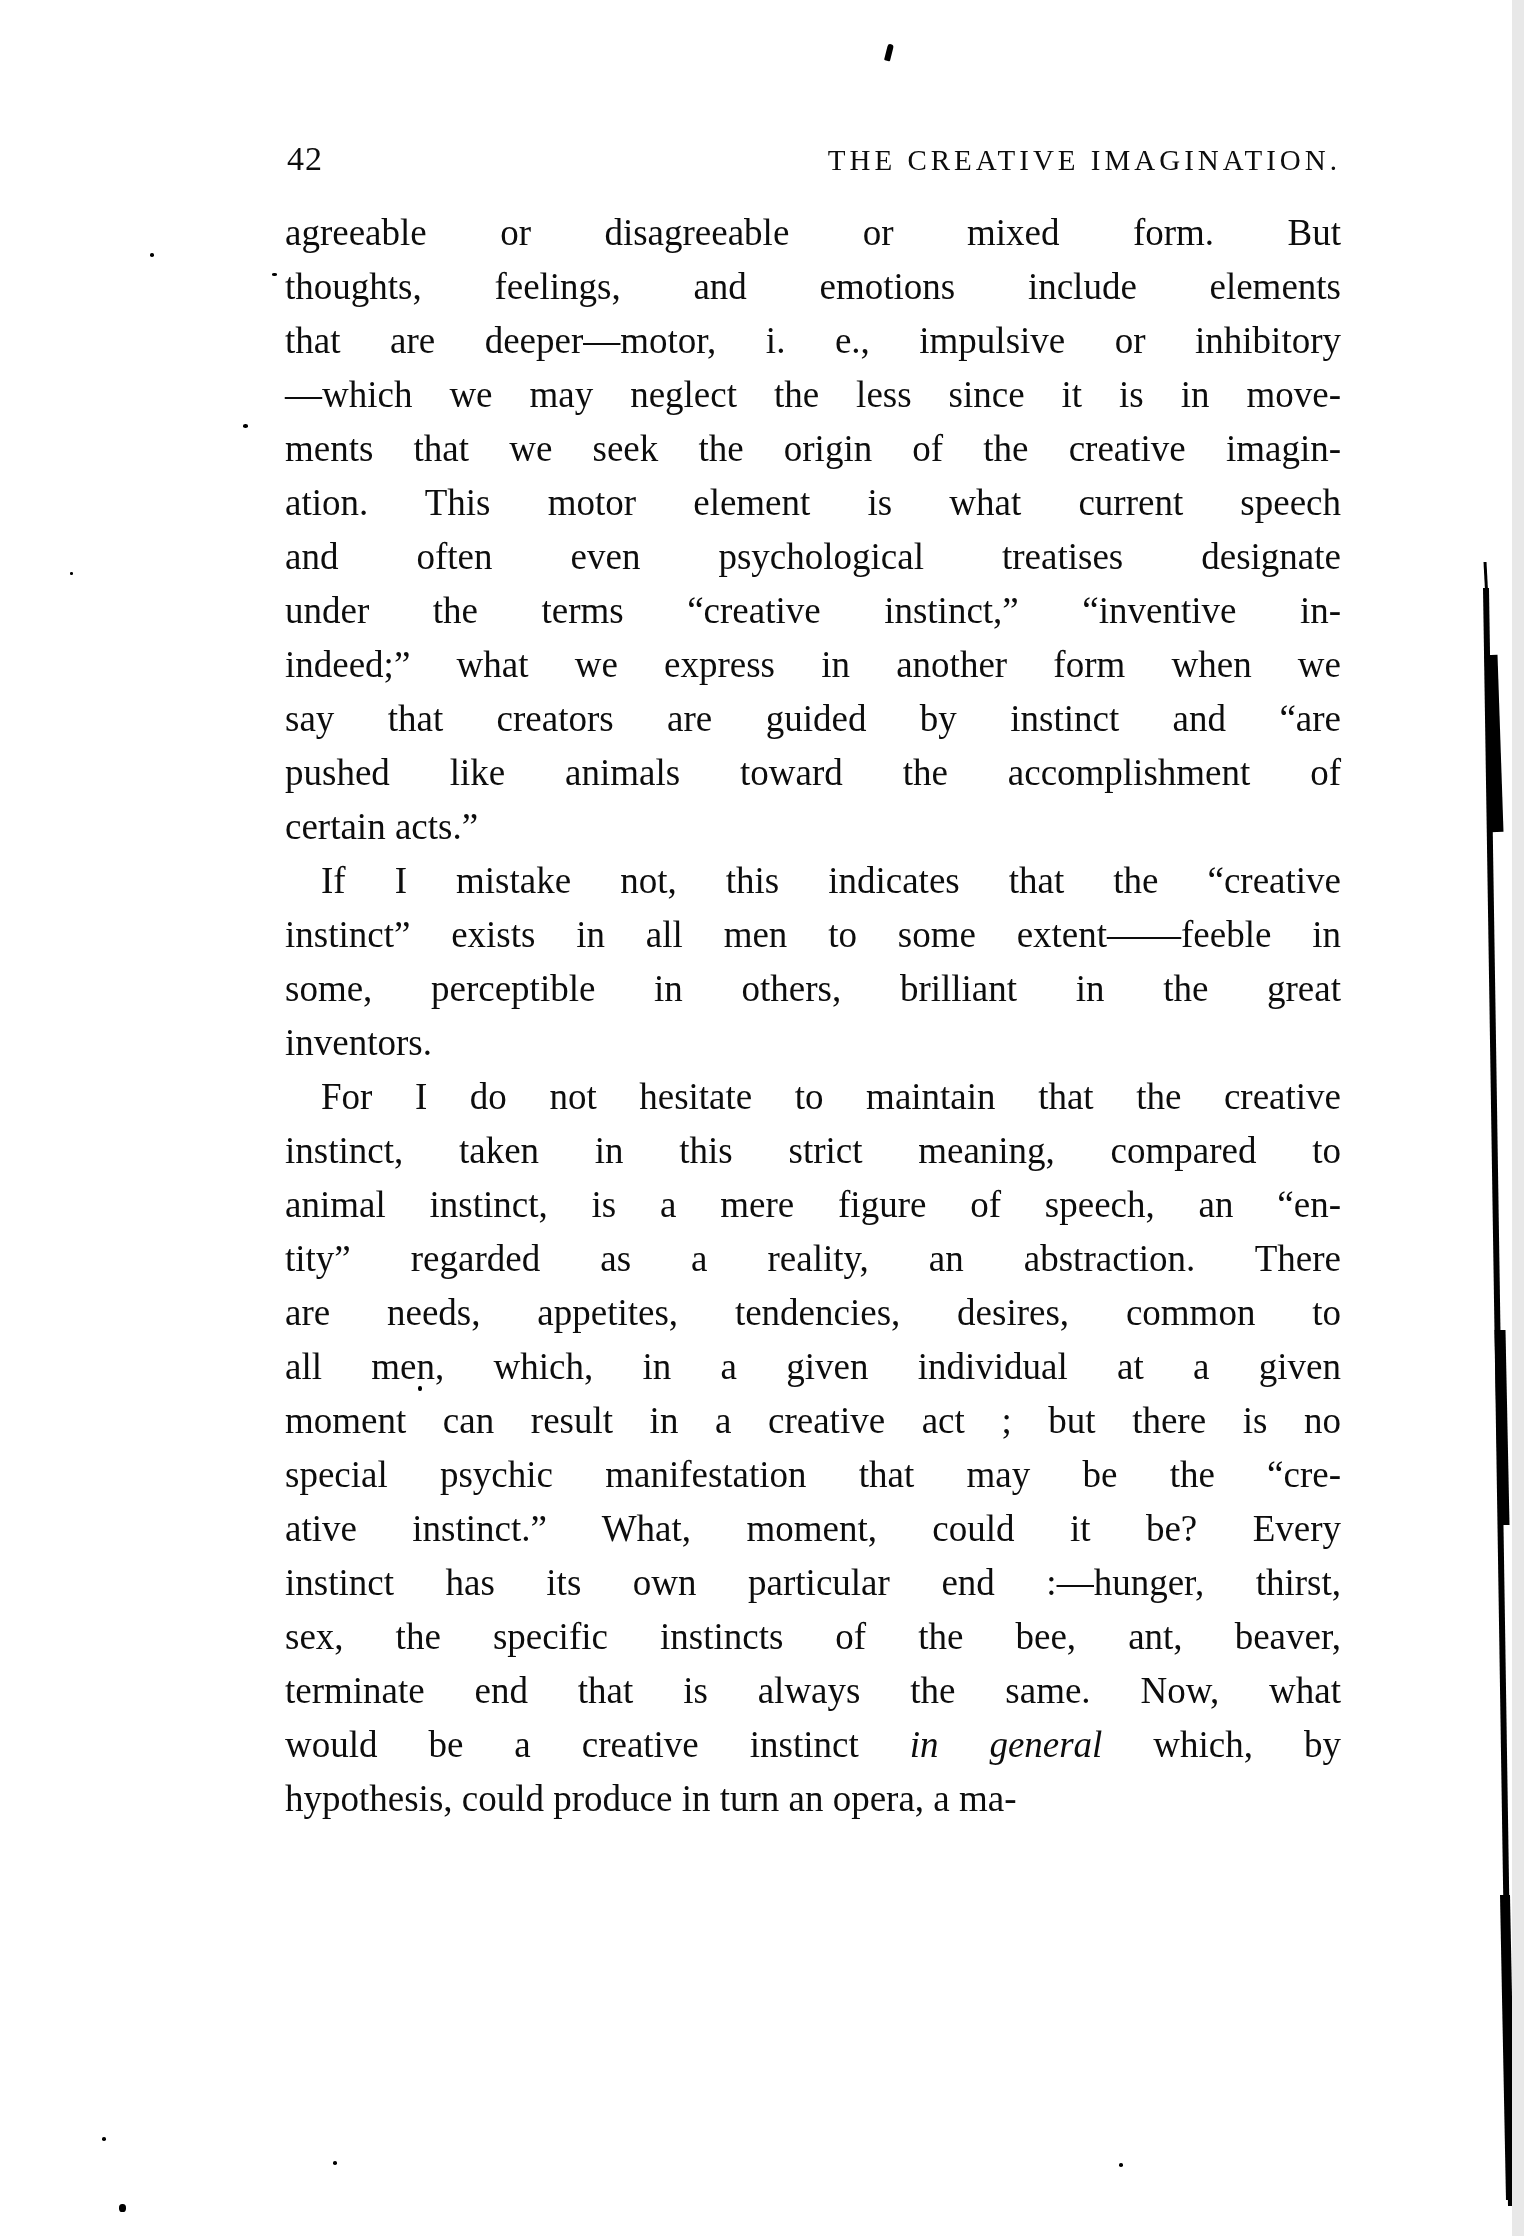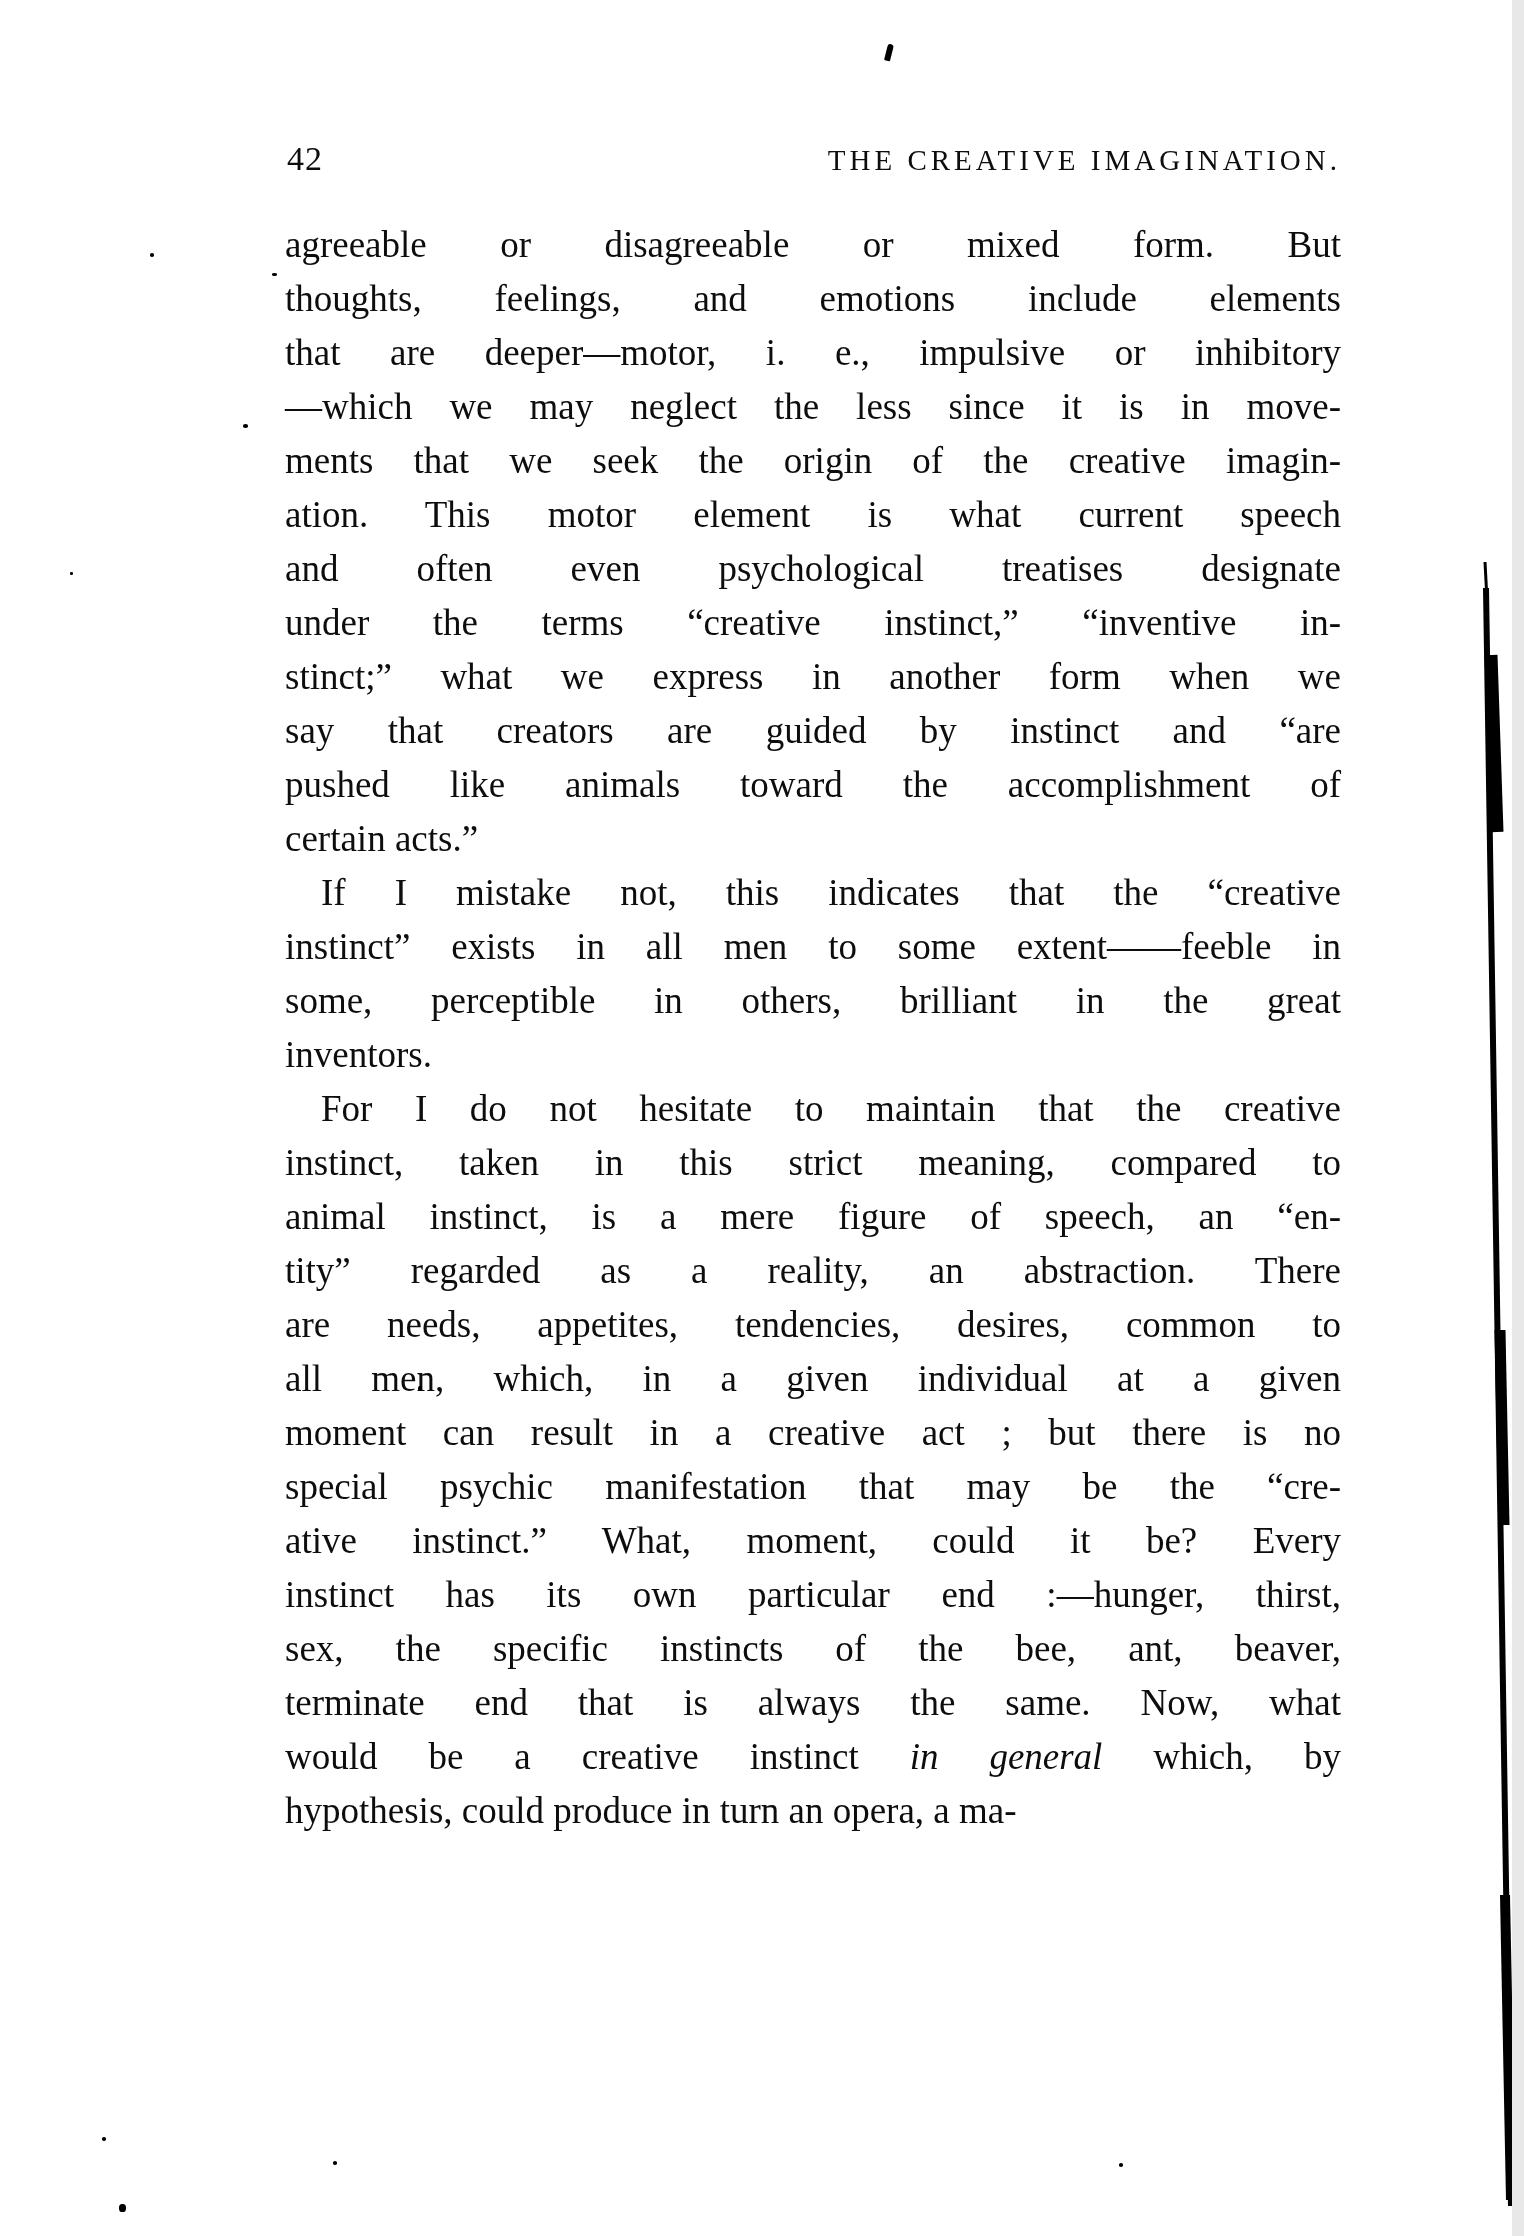--- a/index.html
+++ b/index.html
@@ -21,21 +21,21 @@
   }
   .running-title{
     position:absolute;left:0;right:0;top:6px;
     text-align:right;
     font-size:29px;
     letter-spacing:4px;
     white-space:nowrap;
   }
   .text-block{
     position:absolute;
-    left:285px;top:218px;width:1056px;
+    left:285px;top:206px;width:1056px;
   }
   .line{
     font-size:37px;
     line-height:54px;
     height:54px;
     text-align:justify;
     text-align-last:justify;
     white-space:nowrap;
     overflow:visible;
   }
@@ -65,21 +65,21 @@
 
   <div class="text-block">
       <div class="line">agreeable or disagreeable or mixed form. But</div>
       <div class="line">thoughts, feelings, and emotions include elements</div>
       <div class="line">that are deeper—motor, i. e., impulsive or inhibitory</div>
       <div class="line">—which we may neglect the less since it is in move-</div>
       <div class="line">ments that we seek the origin of the creative imagin-</div>
       <div class="line">ation. This motor element is what current speech</div>
       <div class="line">and often even psychological treatises designate</div>
       <div class="line">under the terms “creative instinct,” “inventive in-</div>
-      <div class="line">stinct;” what we express in another form when we</div>
+      <div class="line">indeed;” what we express in another form when we</div>
       <div class="line">say that creators are guided by instinct and “are</div>
       <div class="line">pushed like animals toward the accomplishment of</div>
       <div class="line last">certain acts.”</div>
       <div class="line indent">If I mistake not, this indicates that the “creative</div>
       <div class="line">instinct” exists in all men to some extent——feeble in</div>
       <div class="line">some, perceptible in others, brilliant in the great</div>
       <div class="line last">inventors.</div>
       <div class="line indent">For I do not hesitate to maintain that the creative</div>
       <div class="line">instinct, taken in this strict meaning, compared to</div>
       <div class="line">animal instinct, is a mere figure of speech, an “en-</div>

